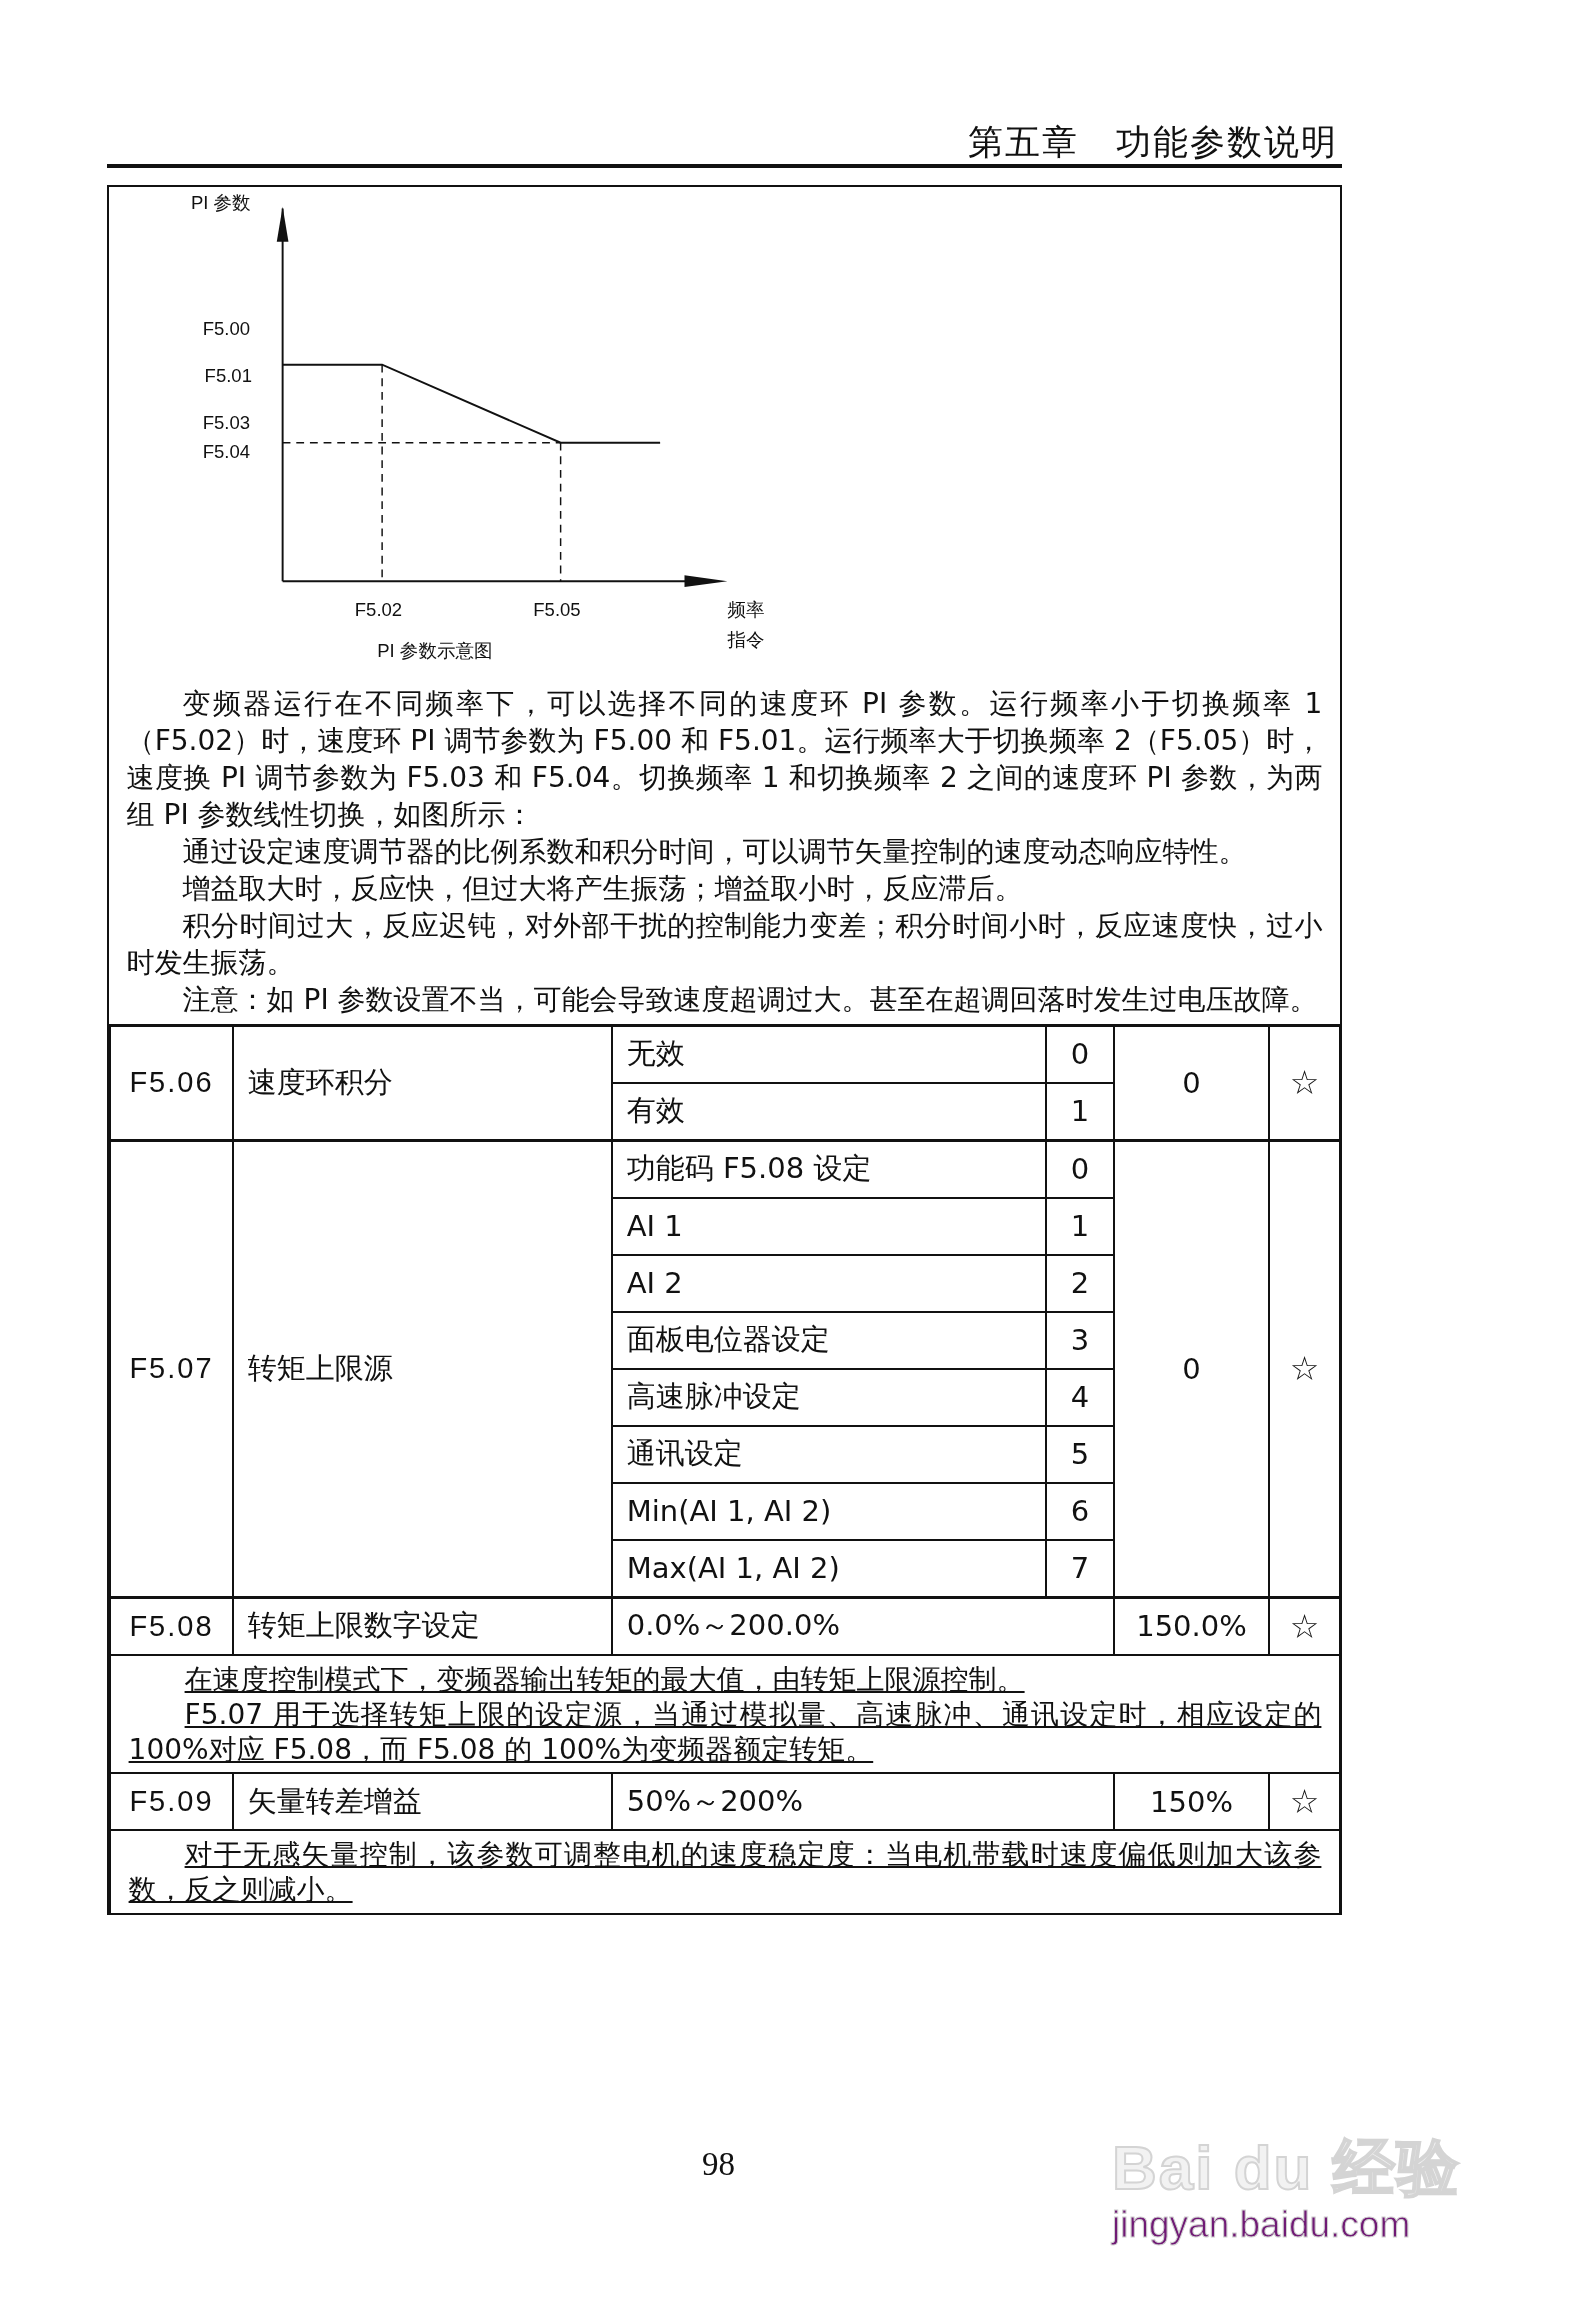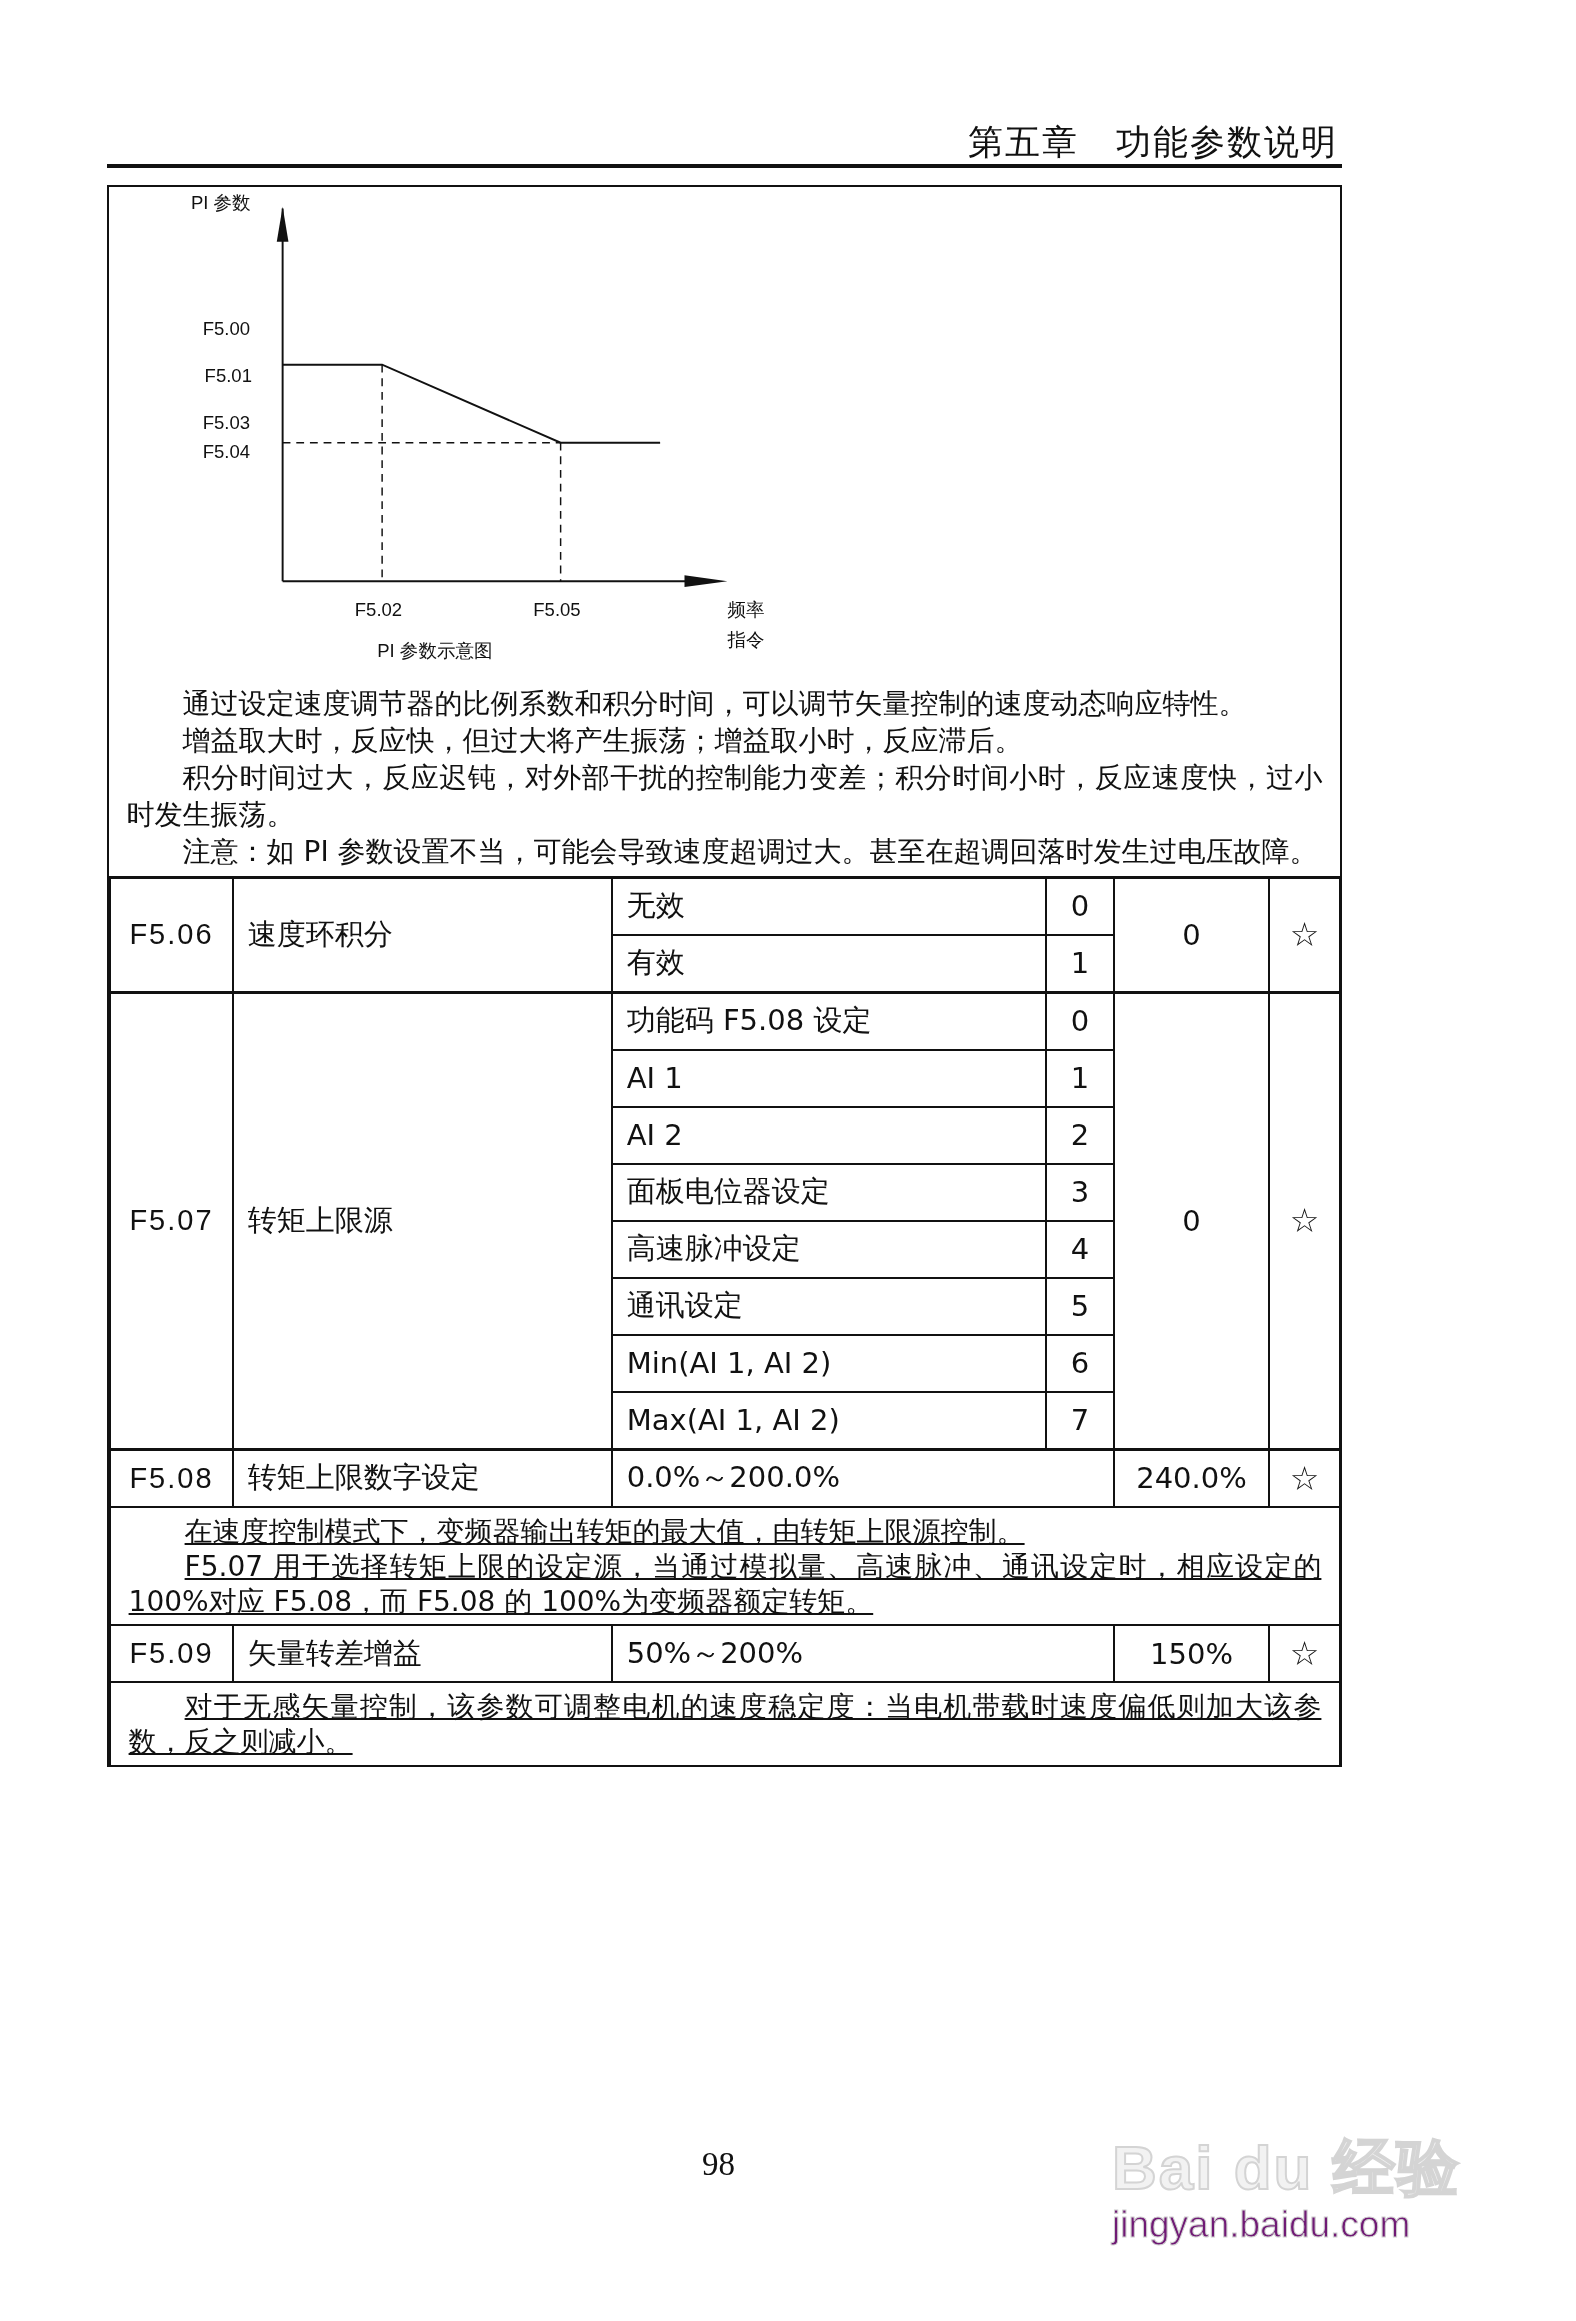--- a/index.html
+++ b/index.html
@@ -65,20 +65,21 @@
       <text class="ax-label" x="96" y="278">F5.04</text>
       <text class="ax-label" x="252" y="440">F5.02</text>
       <text class="ax-label" x="435" y="440">F5.05</text>
       <text class="ax-label" x="634" y="440">频率</text>
       <text class="ax-label" x="634" y="470">指令</text>
       <text class="ax-label" x="275" y="482">PI 参数示意图</text>
     </svg>
   </div>
 
   <div class="para-block">
+    <p class="indent">变频器运行在不同频率下，可以选择不同的速度环 PI 参数。运行频率小于切换频率 1（F5.02）时，速度环 PI 调节参数为 F5.00 和 F5.01。运行频率大于切换频率 2（F5.05）时，速度换 PI 调节参数为 F5.03 和 F5.04。切换频率 1 和切换频率 2 之间的速度环 PI 参数，为两组 PI 参数线性切换，如图所示：</p>
     <p class="indent">通过设定速度调节器的比例系数和积分时间，可以调节矢量控制的速度动态响应特性。</p>
     <p class="indent">增益取大时，反应快，但过大将产生振荡；增益取小时，反应滞后。</p>
     <p class="indent">积分时间过大，反应迟钝，对外部干扰的控制能力变差；积分时间小时，反应速度快，过小时发生振荡。</p>
     <p class="indent">注意：如 PI 参数设置不当，可能会导致速度超调过大。甚至在超调回落时发生过电压故障。</p>
   </div>
 
   <table class="params">
     <colgroup>
       <col style="width:123px">
         <col style="width:379px">
@@ -136,21 +137,21 @@
     </tr>
     <tr>
       <td>Max(AI 1, AI 2)</td>
       <td class="val">7</td>
     </tr>
 
     <tr class="group-top">
       <td class="code">F5.08</td>
       <td>转矩上限数字设定</td>
       <td colspan="2">0.0%～200.0%</td>
-      <td class="def">240.0%</td>
+      <td class="def">150.0%</td>
       <td class="star">☆</td>
     </tr>
     <tr>
       <td class="note" colspan="6">
         <p class="indent">在速度控制模式下，变频器输出转矩的最大值，由转矩上限源控制。</p>
         <p class="indent">F5.07 用于选择转矩上限的设定源，当通过模拟量、高速脉冲、通讯设定时，相应设定的 100%对应 F5.08，而 F5.08 的 100%为变频器额定转矩。</p>
       </td>
     </tr>
 
     <tr>

